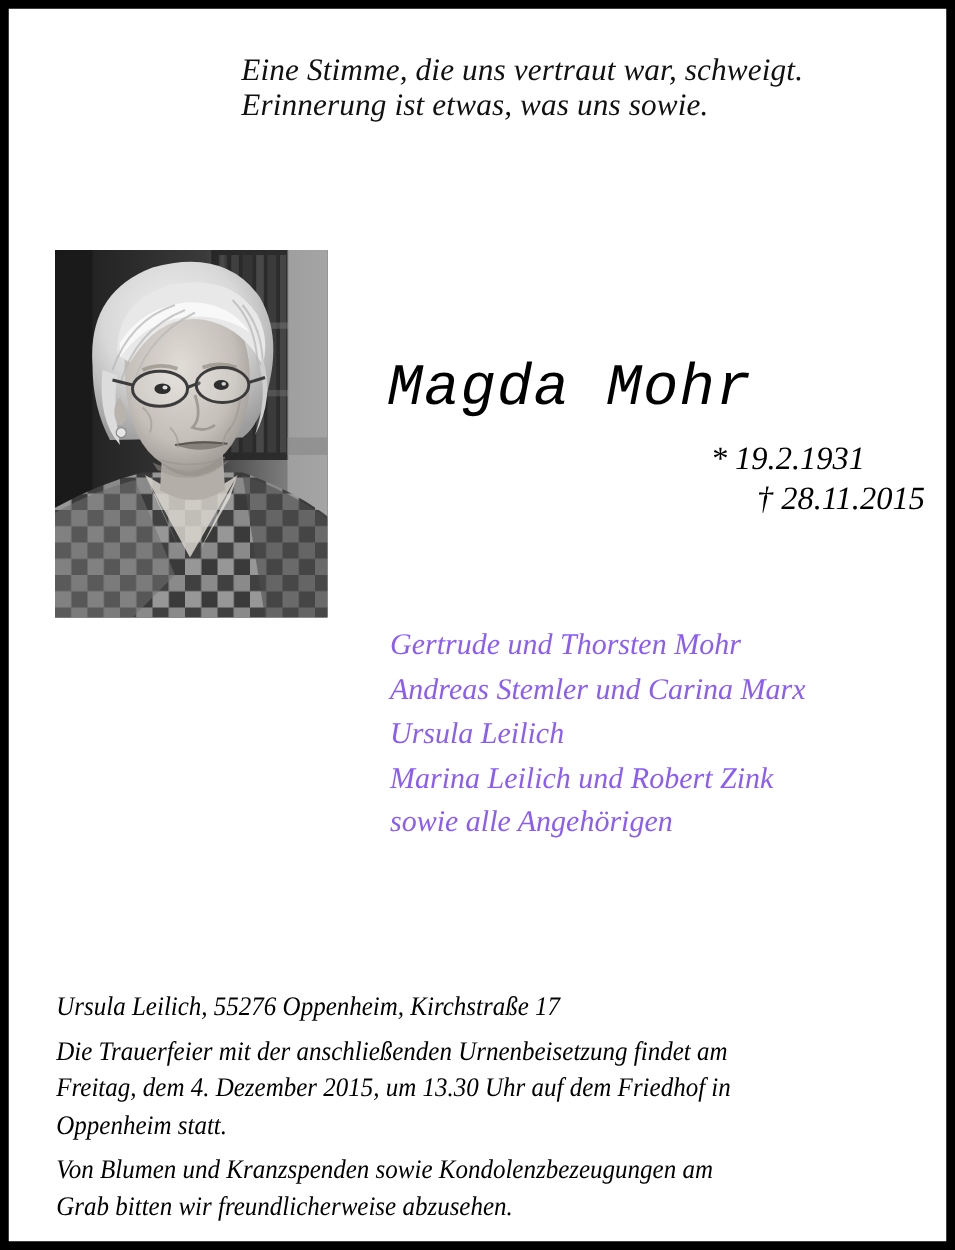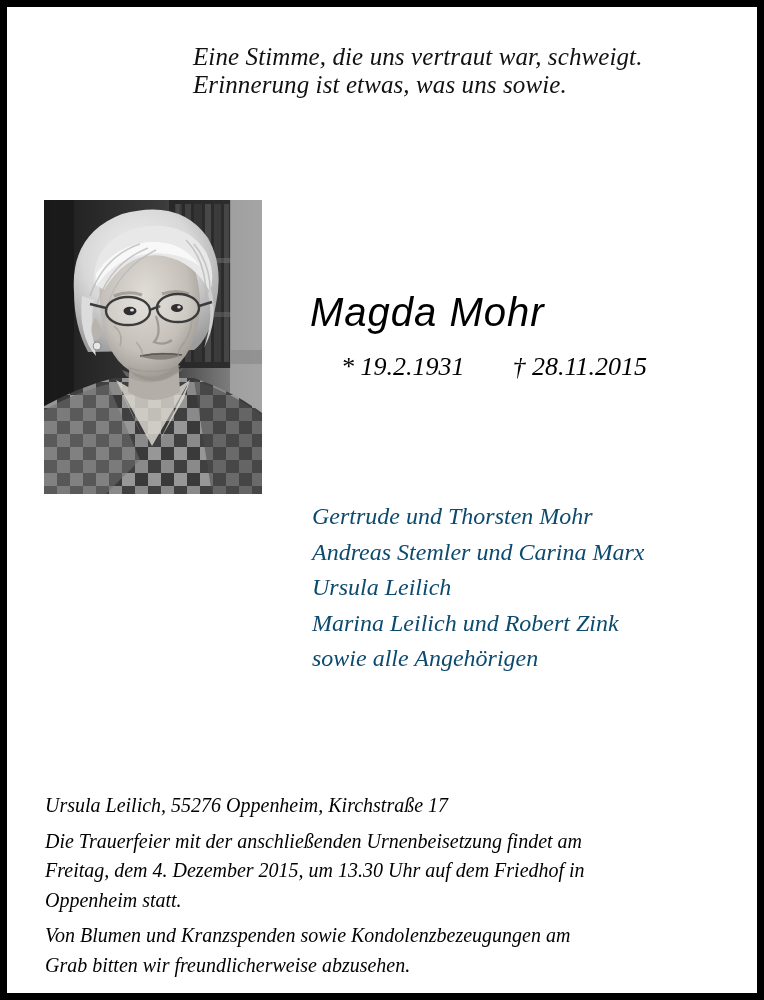--- a/index.html
+++ b/index.html
@@ -48,33 +48,33 @@
   .photo-svg { display: block; width: 218px; height: 294px; }
 
   
   .name-block {
     position: absolute;
     left: 303px;
     top: 272px;
     width: 430px;
   }
   .deceased-name {
-    font-family: Liberation Sans, sans-serif;
-    font-style: italic;
-    font-size: 40px;
+    font-family: Liberation Mono, monospace;
+    font-style: italic;
+    font-size: 47px;
     line-height: 66px;
     color: #000000;
     white-space: nowrap;
     letter-spacing: 1px;
   }
   .dates-row {
     margin-top: 6px;
     display: flex;
+    flex-direction: column;
     align-items: flex-end;
-    margin-left: 31px;
   }
   .date-birth, .date-death {
     font-family: "Liberation Serif", "DejaVu Serif", serif;
     font-style: italic;
     font-size: 26px;
     line-height: 32px;
     color: #000000;
     white-space: nowrap;
   }
   .date-birth { margin-right: 48px; }
@@ -84,21 +84,21 @@
     position: absolute;
     left: 305px;
     top: 492px;
     width: 430px;
   }
   .survivor-line {
     font-family: "Liberation Serif", "DejaVu Serif", serif;
     font-style: italic;
     font-size: 24px;
     line-height: 35.5px;
-    color: #0c4a6e;
+    color: #8b5cf6;
     white-space: nowrap;
   }
 
   
   .footer {
     position: absolute;
     left: 38px;
     top: 784px;
     width: 690px;
   }

